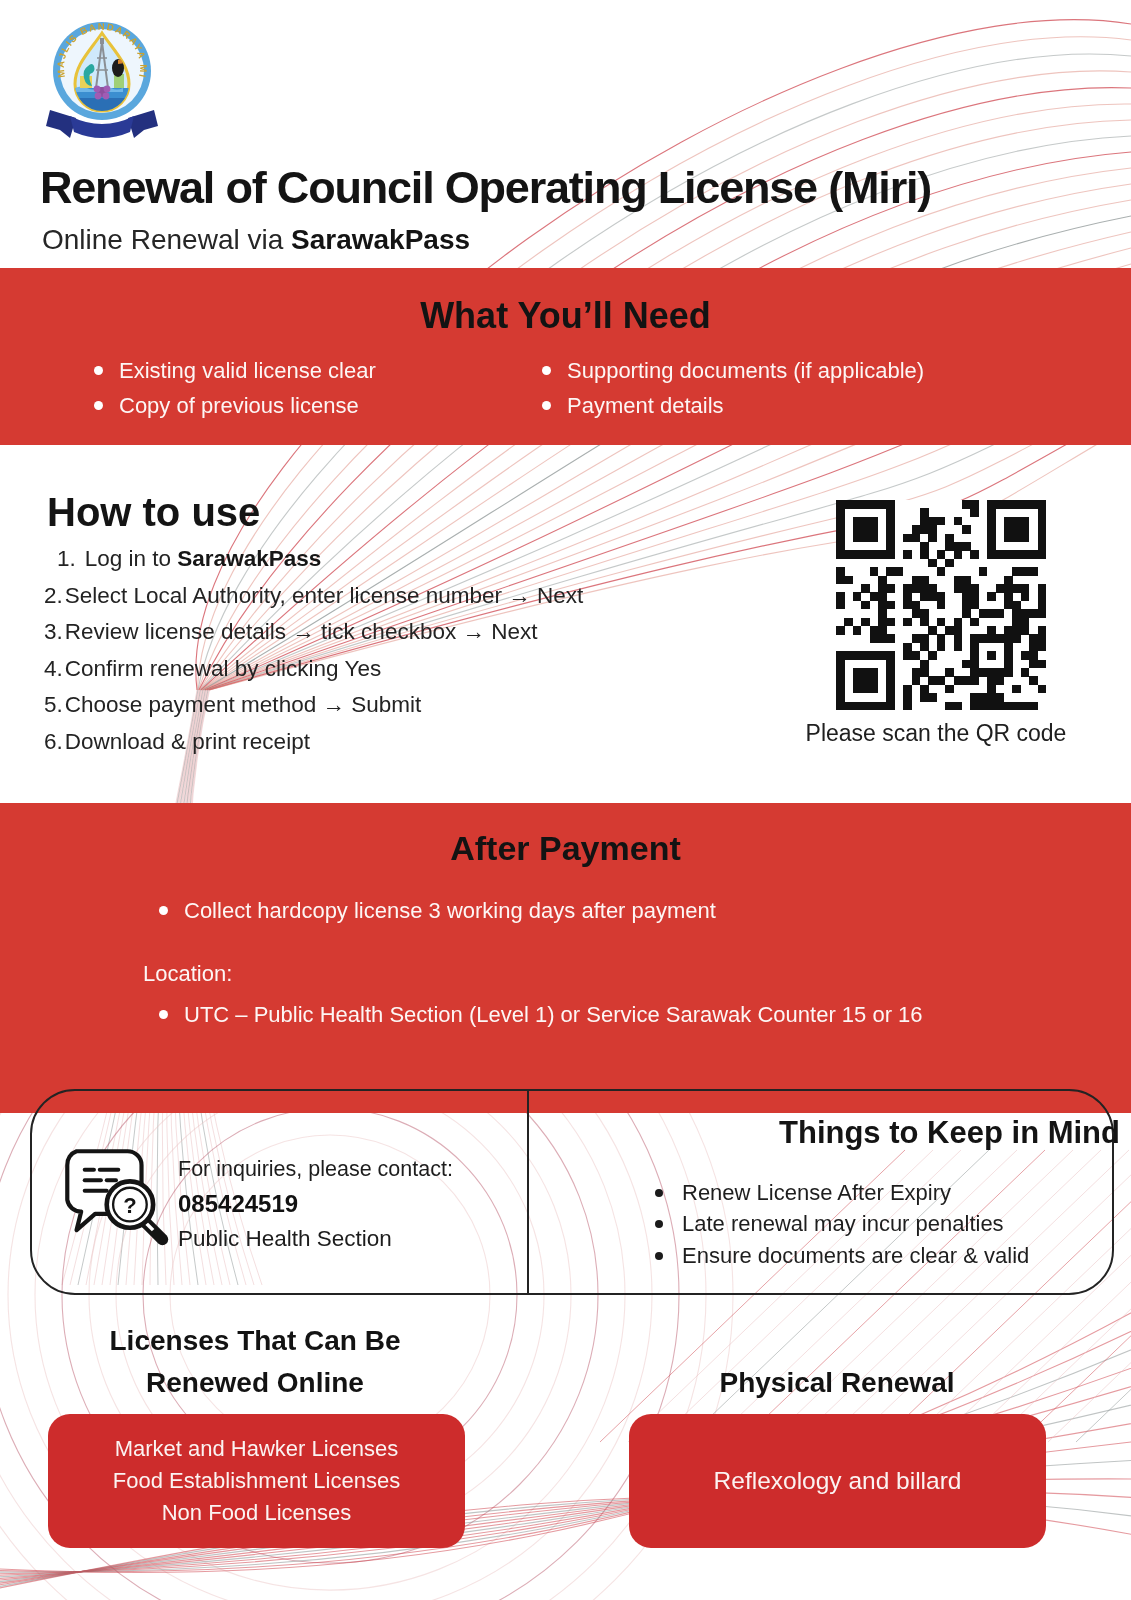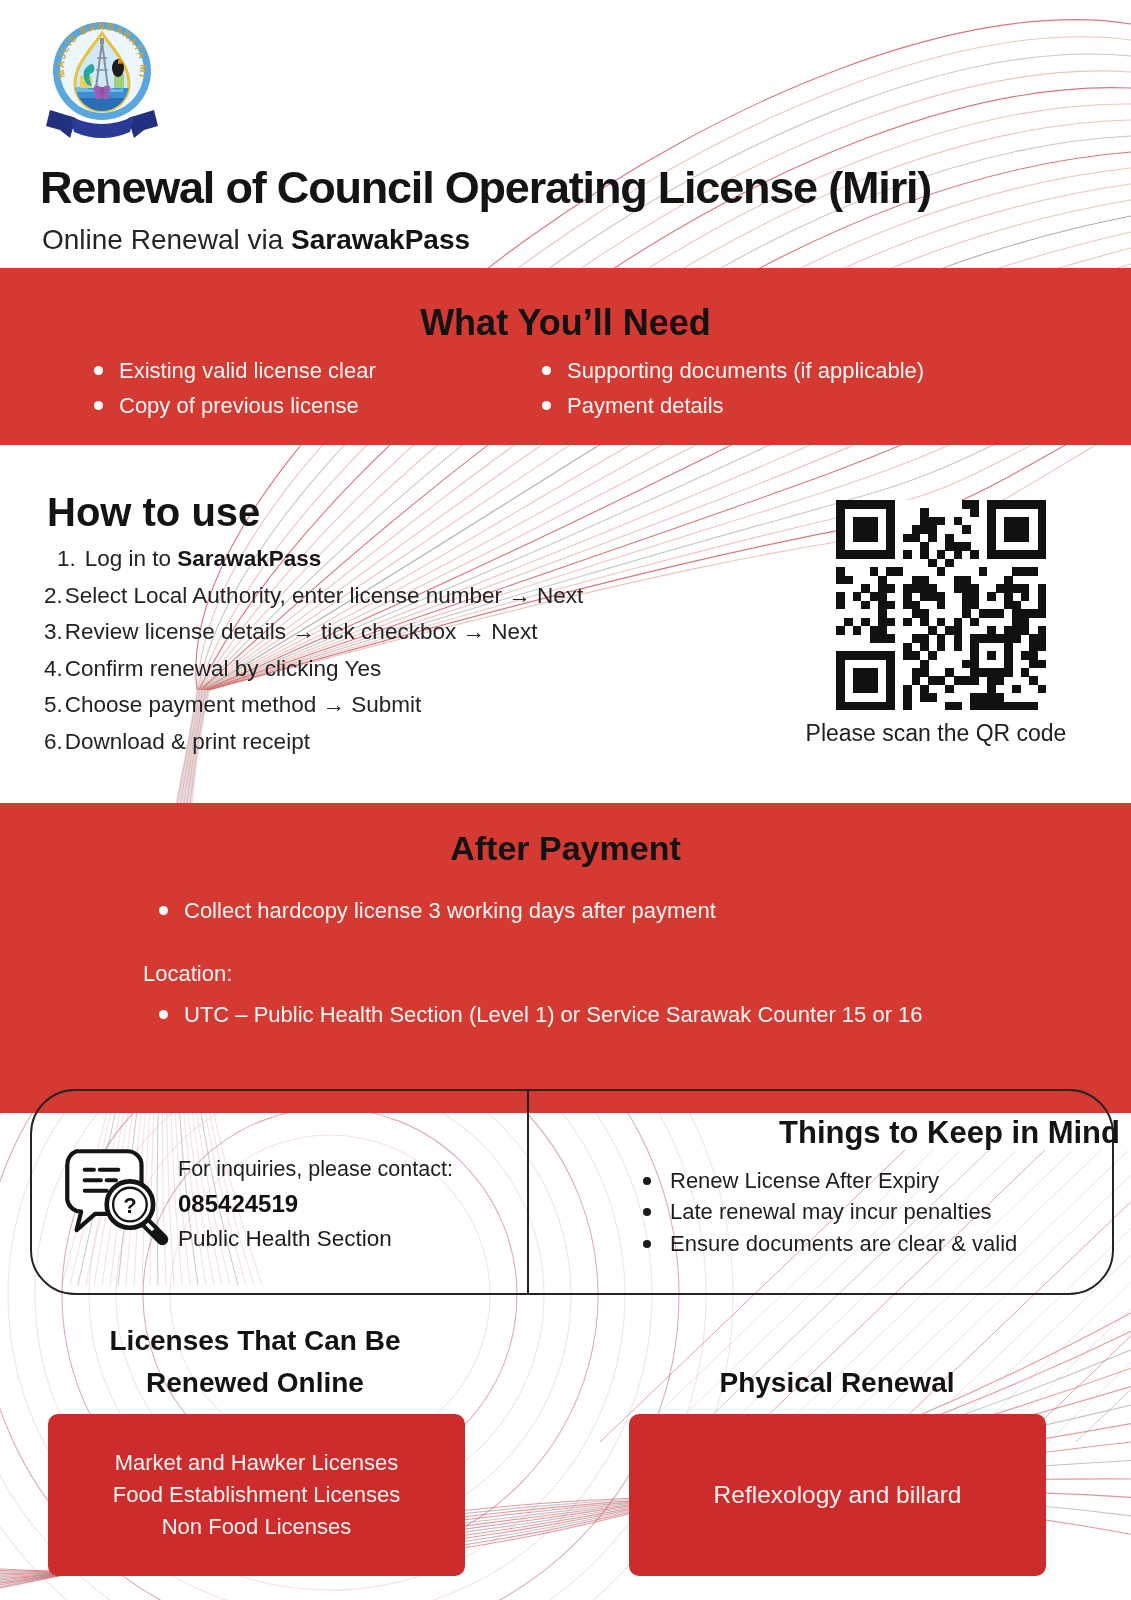--- a/index.html
+++ b/index.html
@@ -22,21 +22,21 @@
   }
   .subtitle b{font-weight:700;color:#141414;}
 
   
   .banner{position:absolute;left:0;width:1131px;background:#d53a32;z-index:1;}
   .banner1{top:268px;height:177px;}
   .banner2{top:803px;height:310px;}
   .banner h2{
     margin:0;text-align:center;font-weight:800;color:#131313;
   }
-  .banner1 h2{padding-top:34px;font-size:36px;}
+  .banner1 h2{padding-top:27px;font-size:36px;}
   .banner2 h2{padding-top:26px;font-size:34px;}
 
   ul.wlist{list-style:none;margin:0;padding:0;position:absolute;color:#fdf6f5;font-size:22px;}
   ul.wlist li{position:relative;padding-left:27px;line-height:35px;white-space:nowrap;}
   ul.wlist li::before{
     content:"";position:absolute;left:2px;top:13px;width:9px;height:9px;border-radius:50%;background:#ffffff;
   }
   .b1-left{left:92px;top:85px;}
   .b1-right{left:540px;top:85px;}
   .b2-item1{left:157px;top:90px;}
@@ -64,34 +64,34 @@
   .divider{position:absolute;left:495px;top:0;height:100%;border-left:2px solid #232323;}
   .contact-icon{position:absolute;left:26px;top:44px;width:116px;height:116px;}
   .contact-text{position:absolute;left:146px;top:66px;}
   .contact-line1{font-size:21.5px;margin-bottom:8px;color:#1d1d1d;}
   .contact-phone{font-size:24px;font-weight:800;margin-bottom:8px;color:#111;}
   .contact-line3{font-size:22.5px;color:#1d1d1d;}
   .things-heading{
     position:absolute;left:495px;top:16px;width:585px;margin:8px;text-align:right;
     font-size:31px;font-weight:800;color:#141414;
   }
-  .things-list{list-style:none;margin:0;padding:0;position:absolute;left:608px;top:74px;font-size:22px;color:#1e1e1e;}
+  .things-list{list-style:none;margin:12px;padding:0;position:absolute;left:608px;top:74px;font-size:22px;color:#1e1e1e;}
   .things-list li{position:relative;padding-left:30px;line-height:31.3px;white-space:nowrap;}
   .things-list li::before{
     content:"";position:absolute;left:3px;top:12px;width:8px;height:8px;border-radius:50%;background:#1b1b1b;
   }
 
   
   .col-title{position:absolute;top:1320px;width:360px;margin:0;z-index:2;text-align:center;
     font-size:28px;font-weight:800;line-height:42px;color:#131313;}
   .col-title.left{left:75px;}
   .col-title.right{left:657px;}
   .license-card{
-    position:absolute;top:1414px;width:417px;height:162px;z-index:2;
-    background:#cd2c2c;border-radius:10px;color:#fbf3f2;
+    position:absolute;top:1414px;width:417px;height:134px;z-index:2;
+    background:#cd2c2c;border-radius:22px;color:#fbf3f2;
     display:flex;flex-direction:column;justify-content:center;align-items:center;text-align:center;
   }
   .license-card.left{left:48px;font-size:22px;line-height:32px;}
   .license-card.right{left:629px;font-size:24.5px;}
 </style>
 </head>
 <body>
 
 <div id="poster">
 

